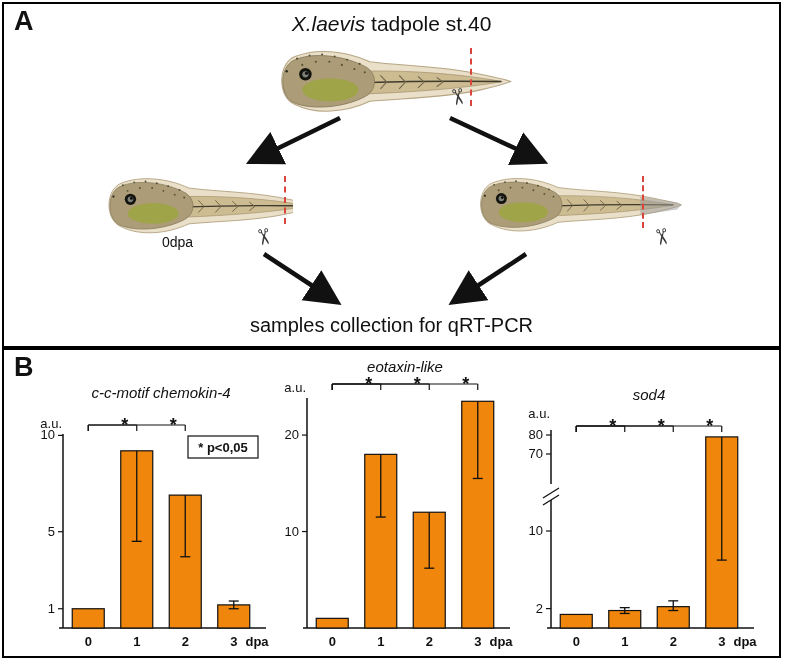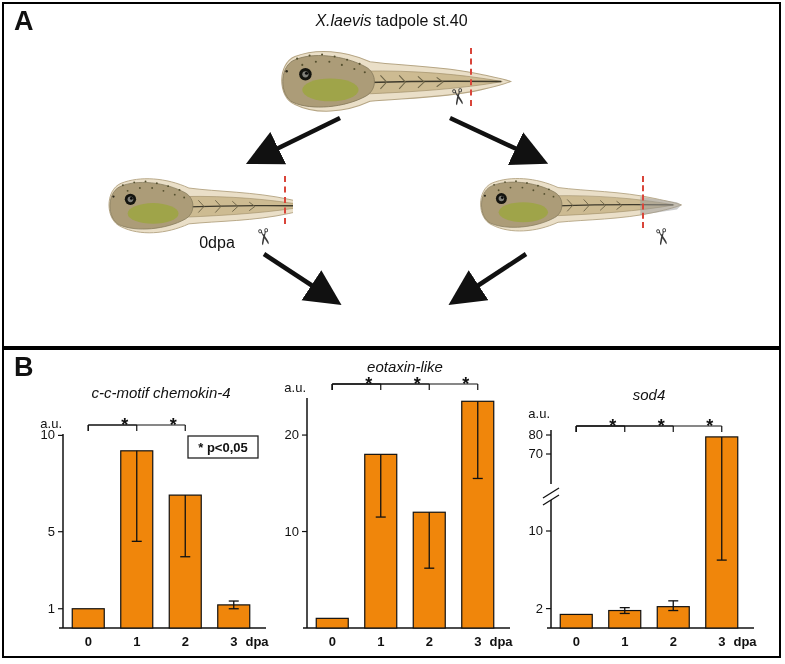--- a/index.html
+++ b/index.html
@@ -4,24 +4,24 @@
 <style>
 *{margin:0;padding:0;box-sizing:border-box}
 html,body{background:#fff}
 body{width:785px;height:664px;font-family:"Liberation Sans",sans-serif;color:#111}
 .fig{position:relative;width:785px;height:664px;background:#fff}
 .panel{position:absolute;left:2px;width:779px;border:2px solid #000;background:#fff}
 .panelA{top:2px;height:346px}
 .panelB{top:348px;height:310px}
 .plabel{position:absolute;left:10px;top:2px;font-size:27px;font-weight:bold;z-index:5}
 .centered{position:absolute;left:0;right:0;text-align:center}
-.titleA{top:8px;font-size:16px}
+.titleA{top:8px;font-size:21px}
 .arrowLabel{top:130px;font-size:19px}
 .bottomLabel{top:310px;font-size:20px}
-.tadLabel{position:absolute;font-size:16px;text-align:center}
+.tadLabel{position:absolute;font-size:14px;text-align:left}
 .tad{position:absolute}
 .cutline{position:absolute;width:0;border-left:2px dashed #D9453A;z-index:3}
 .scissors{position:absolute;font-size:22px;color:#3a3a3a;transform:rotate(80deg);z-index:4;line-height:1}
 .arrows{position:absolute;left:0;top:0;z-index:1}
 .charts{position:absolute;left:22px;top:6px;display:flex;gap:4px}
 svg.chart{overflow:visible;display:block}
 .chart text{font-family:"Liberation Sans",sans-serif;fill:#111}
 .ctitle{font-size:15px;font-style:italic}
 .au{font-size:13px}
 .tick{font-size:13px}
@@ -102,20 +102,21 @@
 
     <div class="tad" style="left:466px;top:168px">
       <svg width="220" height="64" viewBox="0 0 240 70">
         <use href="#tadpole"></use>
         <path d="M186,27 L226,33 L231,36 L226,41 L186,47 Z" fill="#999999" opacity="0.5"></path>
       </svg>
       <div class="cutline" style="left:172px;top:4px;height:52px"></div>
     </div>
     <span class="scissors" style="left:648px;top:222px">✂</span>
 
+    <div class="centered bottomLabel">samples collection for qRT-PCR</div>
   </section>
 
   <section class="panel panelB">
     <div class="plabel">B</div>
     <div class="charts">
       <svg class="chart" width="240" height="300" viewBox="0 0 240 300">
           <text x="135" y="42" text-anchor="middle" class="ctitle">c-c-motif chemokin-4</text>
           <text x="36" y="72" text-anchor="end" class="au">a.u.</text>
           <line x1="37" y1="78" x2="37" y2="272" stroke="#111" stroke-width="1.5"></line>
           <line x1="33" y1="272" x2="240" y2="272" stroke="#111" stroke-width="1.5"></line>

